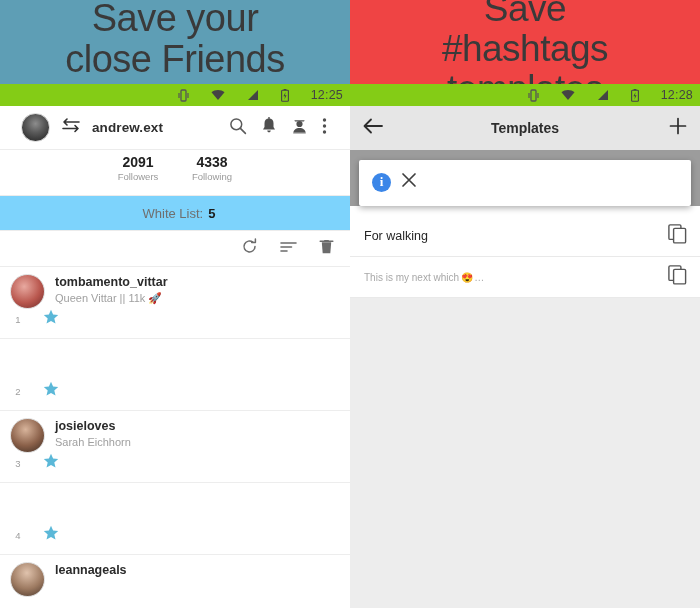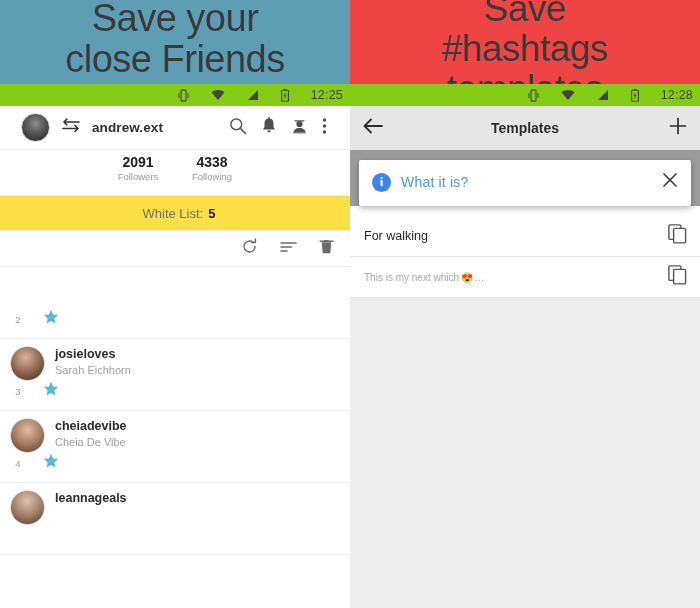--- a/index.html
+++ b/index.html
@@ -64,21 +64,21 @@
     display: flex; align-items: flex-start; justify-content: center;
     gap: 22px; padding-top: 4px;
     border-bottom: 1px solid #ececec;
   }
   .stat { text-align: center; min-width: 52px; }
   .stat-num { font-size: 14px; font-weight: bold; color: #222; display: block; line-height: 17px; }
   .stat-lbl { font-size: 9.5px; color: #9a9a9a; display: block; line-height: 12px; }
 
   
   .whitelist {
-    height: 35px; background: #fde047;
+    height: 35px; background: #7dd3fc;
     display: flex; align-items: center; justify-content: center;
     border-bottom: 1px solid #ececec;
     padding-left: 8px;
   }
   .wl-label { font-size: 13px; color: #6f6f6f; }
   .wl-count { font-size: 13px; color: #1b1b1b; font-weight: bold; margin-left: 5px; }
 
   
   .toolrow {
     height: 36px; background: #fff;
@@ -265,20 +265,37 @@
         <svg width="15" height="17" viewBox="0 0 15 17">
             <path d="M1.2 3.2 h12.6" stroke="#6b6b6b" stroke-width="1.5" stroke-linecap="round"></path>
             <path d="M5.2 2 h4.6 v1.2 h-4.6 z" fill="#6b6b6b"></path>
             <path d="M2.8 4.2 h9.4 l-0.9 11 h-7.6 z" fill="#6b6b6b"></path>
           </svg>
       </span>
     </div>
 
     <div class="userlist">
 
+      <div class="user-item">
+        <div class="user-top">
+          <div class="u-avatar u-a1"></div>
+          <div class="u-text">
+            <div class="u-name">tombamento_vittar</div>
+            <div class="u-sub">Queen Vittar || 11k 🚀</div>
+          </div>
+        </div>
+        <div class="u-bottom">
+          <span class="u-index">1</span>
+          <span class="u-star">
+            <svg width="16" height="16" viewBox="0 0 16 16">
+                <path d="M8 0.8 L10.1 5.6 L15.2 6.1 L11.3 9.5 L12.5 14.6 L8 11.9 L3.5 14.6 L4.7 9.5 L0.8 6.1 L5.9 5.6 Z" fill="#5bb8d8"></path>
+              </svg>
+          </span>
+        </div>
+      </div>
 
       <div class="user-item">
         <div class="u-bottom">
           <span class="u-index">2</span>
           <span class="u-star">
             <svg width="16" height="16" viewBox="0 0 16 16">
                 <path d="M8 0.8 L10.1 5.6 L15.2 6.1 L11.3 9.5 L12.5 14.6 L8 11.9 L3.5 14.6 L4.7 9.5 L0.8 6.1 L5.9 5.6 Z" fill="#5bb8d8"></path>
               </svg>
           </span>
         </div>
@@ -296,27 +313,20 @@
           <span class="u-index">3</span>
           <span class="u-star">
             <svg width="16" height="16" viewBox="0 0 16 16">
                 <path d="M8 0.8 L10.1 5.6 L15.2 6.1 L11.3 9.5 L12.5 14.6 L8 11.9 L3.5 14.6 L4.7 9.5 L0.8 6.1 L5.9 5.6 Z" fill="#5bb8d8"></path>
               </svg>
           </span>
         </div>
       </div>
 
       <div class="user-item">
-        <div class="user-top">
-          <div class="u-avatar u-a4"></div>
-          <div class="u-text">
-            <div class="u-name">cheiadevibe</div>
-            <div class="u-sub">Cheia De Vibe</div>
-          </div>
-        </div>
         <div class="u-bottom">
           <span class="u-index">4</span>
           <span class="u-star">
             <svg width="16" height="16" viewBox="0 0 16 16">
                 <path d="M8 0.8 L10.1 5.6 L15.2 6.1 L11.3 9.5 L12.5 14.6 L8 11.9 L3.5 14.6 L4.7 9.5 L0.8 6.1 L5.9 5.6 Z" fill="#5bb8d8"></path>
               </svg>
           </span>
         </div>
       </div>
 
@@ -379,21 +389,20 @@
           <svg width="18" height="18" viewBox="0 0 18 18">
               <path d="M9 1.5 V16.5 M1.5 9 H16.5" stroke="#2d2d2d" stroke-width="1.7" stroke-linecap="round"></path>
             </svg>
         </span>
       </div>
 
       <div class="dlg-wrap">
         <div class="dialog">
           <div class="dlg-head">
             <span class="info-badge">i</span>
-            <span class="dlg-title">What it is?</span>
             <span>
               <svg width="16" height="16" viewBox="0 0 16 16">
                   <path d="M2 2 L14 14 M14 2 L2 14" stroke="#3f3f3f" stroke-width="1.7" stroke-linecap="round"></path>
                 </svg>
             </span>
           </div>
         </div>
       </div>
 
       <div class="tmpl-list" style="margin-top:10px;">

